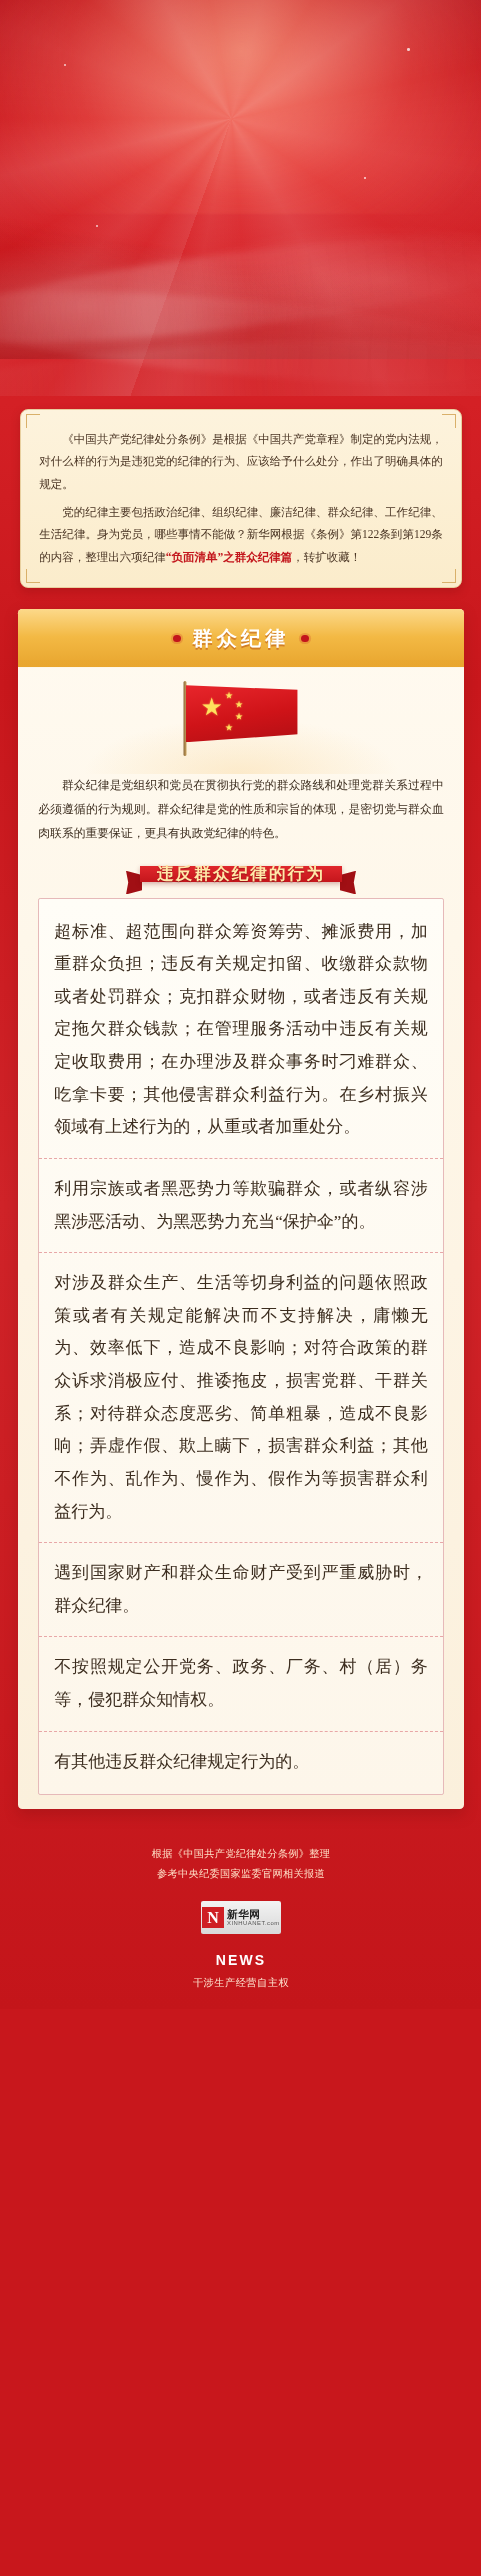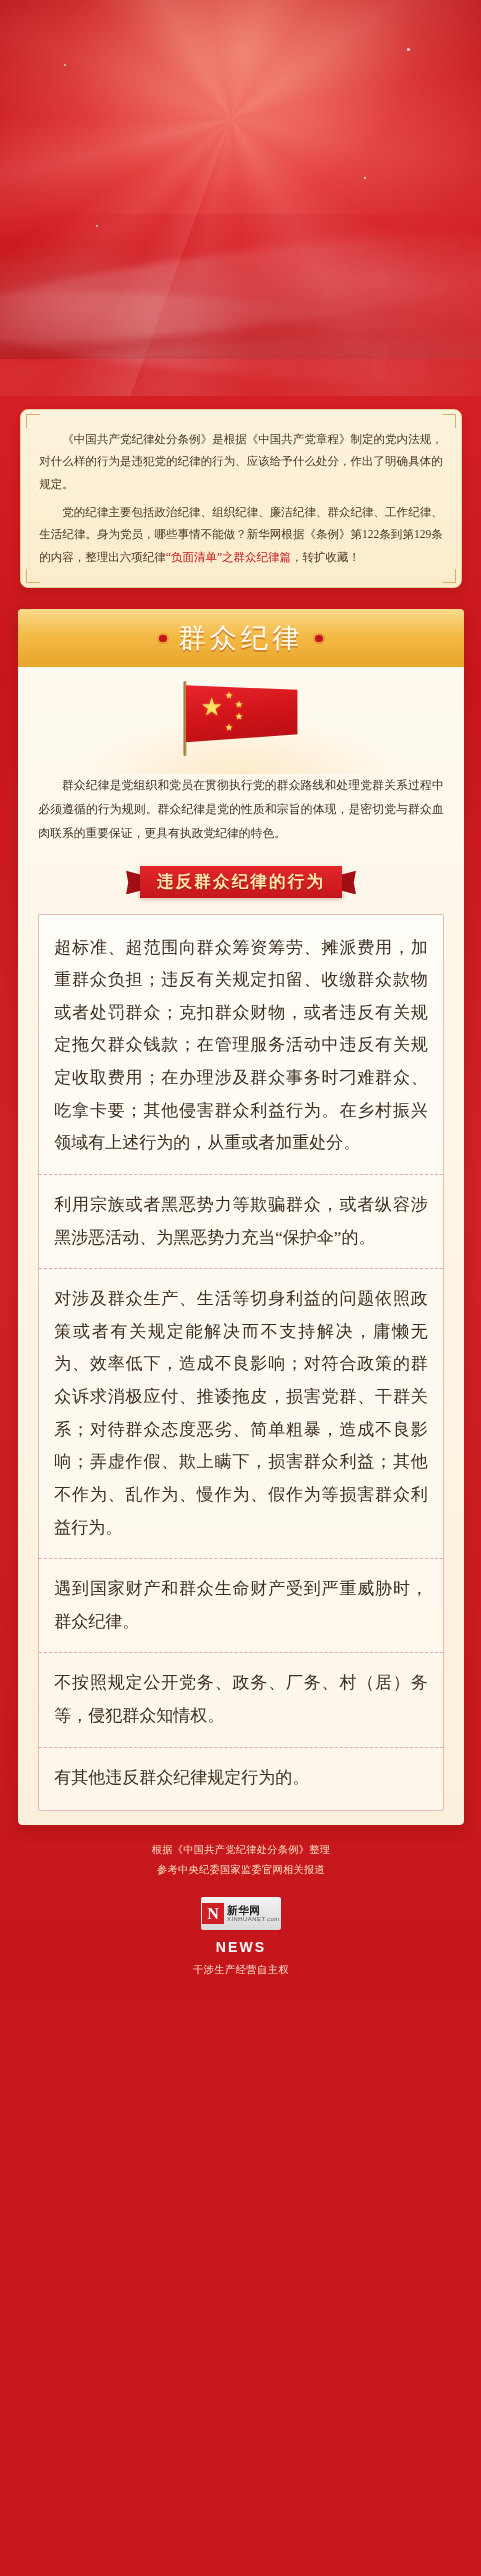--- a/index.html
+++ b/index.html
@@ -146,21 +146,21 @@
   .intro .c-br { right:4.3px; bottom:4.3px; border-left:none; border-top:none; }
   .intro p {
     font-family:"Liberation Serif", serif;
     font-size:11.5px;
     line-height:1.95;
     color:#4a3524;
     text-indent:2em;
     text-align:justify;
   }
   .intro p + p { margin-top:5.4px; }
-  .intro .em { color:#c3161c; font-weight:normal; }
+  .intro .em { color:#c3161c; font-weight:bold; }
 
   
   .card {
     position:relative;
     margin:21.4px 18px 0;
     background:linear-gradient(180deg,#fffaf0 0%, #fdf4e4 55%, #fbf0dc 100%);
     border-radius:4.3px;
     padding:0 0 14px;
     box-shadow:0 5.4px 14px rgba(110,10,10,.25);
   }
@@ -171,23 +171,23 @@
     border-radius:4.3px 4.3px 0 0;
     display:flex; align-items:center; justify-content:center; gap:11.8px;
   }
   .card-head:after{
     content:""; position:absolute; left:0; right:0; bottom:-0.5px; height:7.5px;
     background:linear-gradient(180deg, rgba(232,165,46,.55), rgba(232,165,46,0));
   }
   .card-head .dot { width:7.5px; height:7.5px; border-radius:50%; background:#c3161c; box-shadow:0 0 0 2.1px rgba(195,22,28,.18); }
   .card-head h2 {
     font-family:"Liberation Serif", serif;
-    font-size:27px; letter-spacing:4.3px; color:#fff;
+    font-size:20px; letter-spacing:4.3px; color:#fff;
     text-shadow:0 1.6px 0 rgba(170,60,10,.45);
-    font-weight:normal;
+    font-weight:bold;
   }
 
   
   .flagbox { height:107px; position:relative; }
   .flagbox .fan {
     position:absolute; left:0; right:0; top:0; height:107px;
     background:
       radial-gradient(ellipse 225px 80px at 50% 100%, rgba(246,200,120,.30), rgba(246,200,120,0) 70%);
   }
   .flag {
@@ -215,21 +215,21 @@
     line-height:2.0;
     color:#3c2d1f;
     text-indent:2em;
     text-align:justify;
   }
 
   
   .banner {
     position:relative;
     margin:21.4px auto 16px;
-    width:230px; height:32px;
+    width:230px; height:16px;
   }
   .banner .body {
     position:absolute; inset:0 14px;
     background:linear-gradient(180deg,#e0272c 0%, #c5161c 100%);
     display:flex; align-items:center; justify-content:center;
     box-shadow:0 2.1px 5.4px rgba(120,10,10,.3);
   }
   .banner .body span {
     font-family:"Liberation Serif", serif;
     font-size:16.6px; letter-spacing:2.1px; color:#ffe8a8; font-weight:bold;
@@ -253,21 +253,21 @@
   .rule:last-child { border-bottom:none; }
   .rule p {
     font-family:"Liberation Serif", serif;
     font-size:17px;
     line-height:1.92;
     color:#3c2d1f;
     text-align:justify;
   }
 
   
-  .footer { text-align:center; padding:15px 0 14px; }
+  .footer { text-align:center; padding:35px 0 14px; }
   .footer .fl {
     font-family:"Liberation Serif", serif;
     font-size:10.2px; color:#ffe0c7; line-height:1.9; letter-spacing:0.3px;
   }
   .logo {
     margin:18px auto 6.4px;
     width:80px;
   }
   .logo .mark {
     width:80px; height:33px;
@@ -289,21 +289,21 @@
   .logo .mark .cn b {
     display:block; font-family:"Liberation Serif", serif; font-size:10.7px; color:#222; letter-spacing:0.5px;
   }
   .logo .mark .cn i {
     display:block; font-style:normal; font-family:"Liberation Sans", sans-serif;
     font-size:5.9px; color:#555; letter-spacing:0.5px;
   }
   .logo .news {
     font-family:"Liberation Sans", sans-serif;
     font-weight:bold; font-size:14px; color:#fff; letter-spacing:2.1px;
-    margin-top:9px;
+    margin-top:18px;
   }
   .footer .fo {
     margin-top:7.5px;
     font-family:"Liberation Serif", serif;
     font-size:10.2px; color:#ffe7d2; letter-spacing:0.5px;
   }
 </style>
 </head>
 <body>
 

